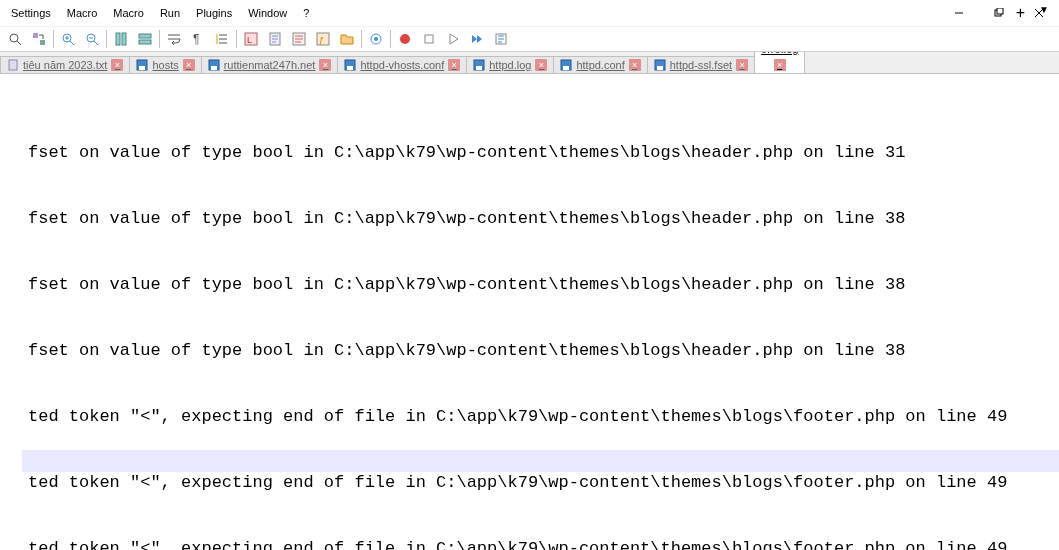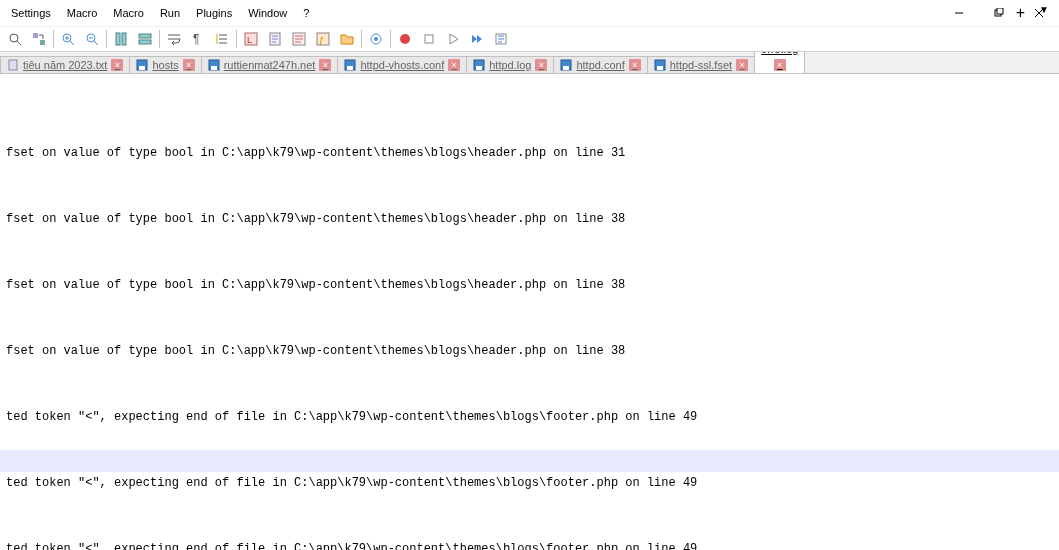--- a/index.html
+++ b/index.html
@@ -12,21 +12,21 @@
   .menubar .plus { font-size: 16px; padding: 0 6px; }
   .menubar .down { font-size: 10px; padding: 0 6px; }
   .toolbar { display: flex; align-items: center; height: 26px; padding: 1px 4px; border-bottom: 1px solid #d0d0d0; border-top: 1px solid #f0f0f0; gap: 2px; }
   .tool-btn { width: 22px; height: 22px; display: flex; align-items: center; justify-content: center; border: 1px solid transparent; }
   .tool-sep { width: 1px; height: 18px; background: #c0c0c0; margin: 0 1px; }
   .tabs { display: flex; align-items: flex-end; background: #f0f0f0; height: 22px; border-bottom: 1px solid #c0c0c0; overflow: hidden; }
   .tab { display: flex; align-items: center; gap: 4px; padding: 2px 6px; background: #e8e8e8; border: 1px solid #c0c0c0; border-bottom: none; margin-right: -1px; font-size: 11px; color: #666; white-space: nowrap; text-decoration: underline; }
   .tab.active { background: #fff; color: #000; flex-direction: column; }
   .tab .icon { width: 12px; height: 12px; display: inline-flex; align-items: center; justify-content: center; }
   .tab .close { width: 12px; height: 12px; background: #e09090; color: #fff; font-size: 9px; display: inline-flex; align-items: center; justify-content: center; border-radius: 1px; }
-  .editor { font-family: "Courier New", monospace; font-size: 12px; line-height: 22px; white-space: pre; padding: 2px 0 0 6px; color: #000; overflow: hidden; position: relative; height: calc(550px - 26px - 26px - 22px); }
+  .editor { font-family: "Courier New", monospace; font-size: 17px; line-height: 22px; white-space: pre; padding: 2px 0 0 6px; color: #000; overflow: hidden; position: relative; height: calc(550px - 26px - 26px - 22px); margin-left: 22px; }
   .editor .line { height: 22px; }
   .current-line { background: #e8e8ff; position: absolute; left: 0; right: 0; height: 22px; top: 376px; z-index: -1; }
   svg { display: block; }
 </style>
 </head>
 <body>
 
 <div class="window-controls">
   <div>
     <svg width="10" height="10">

